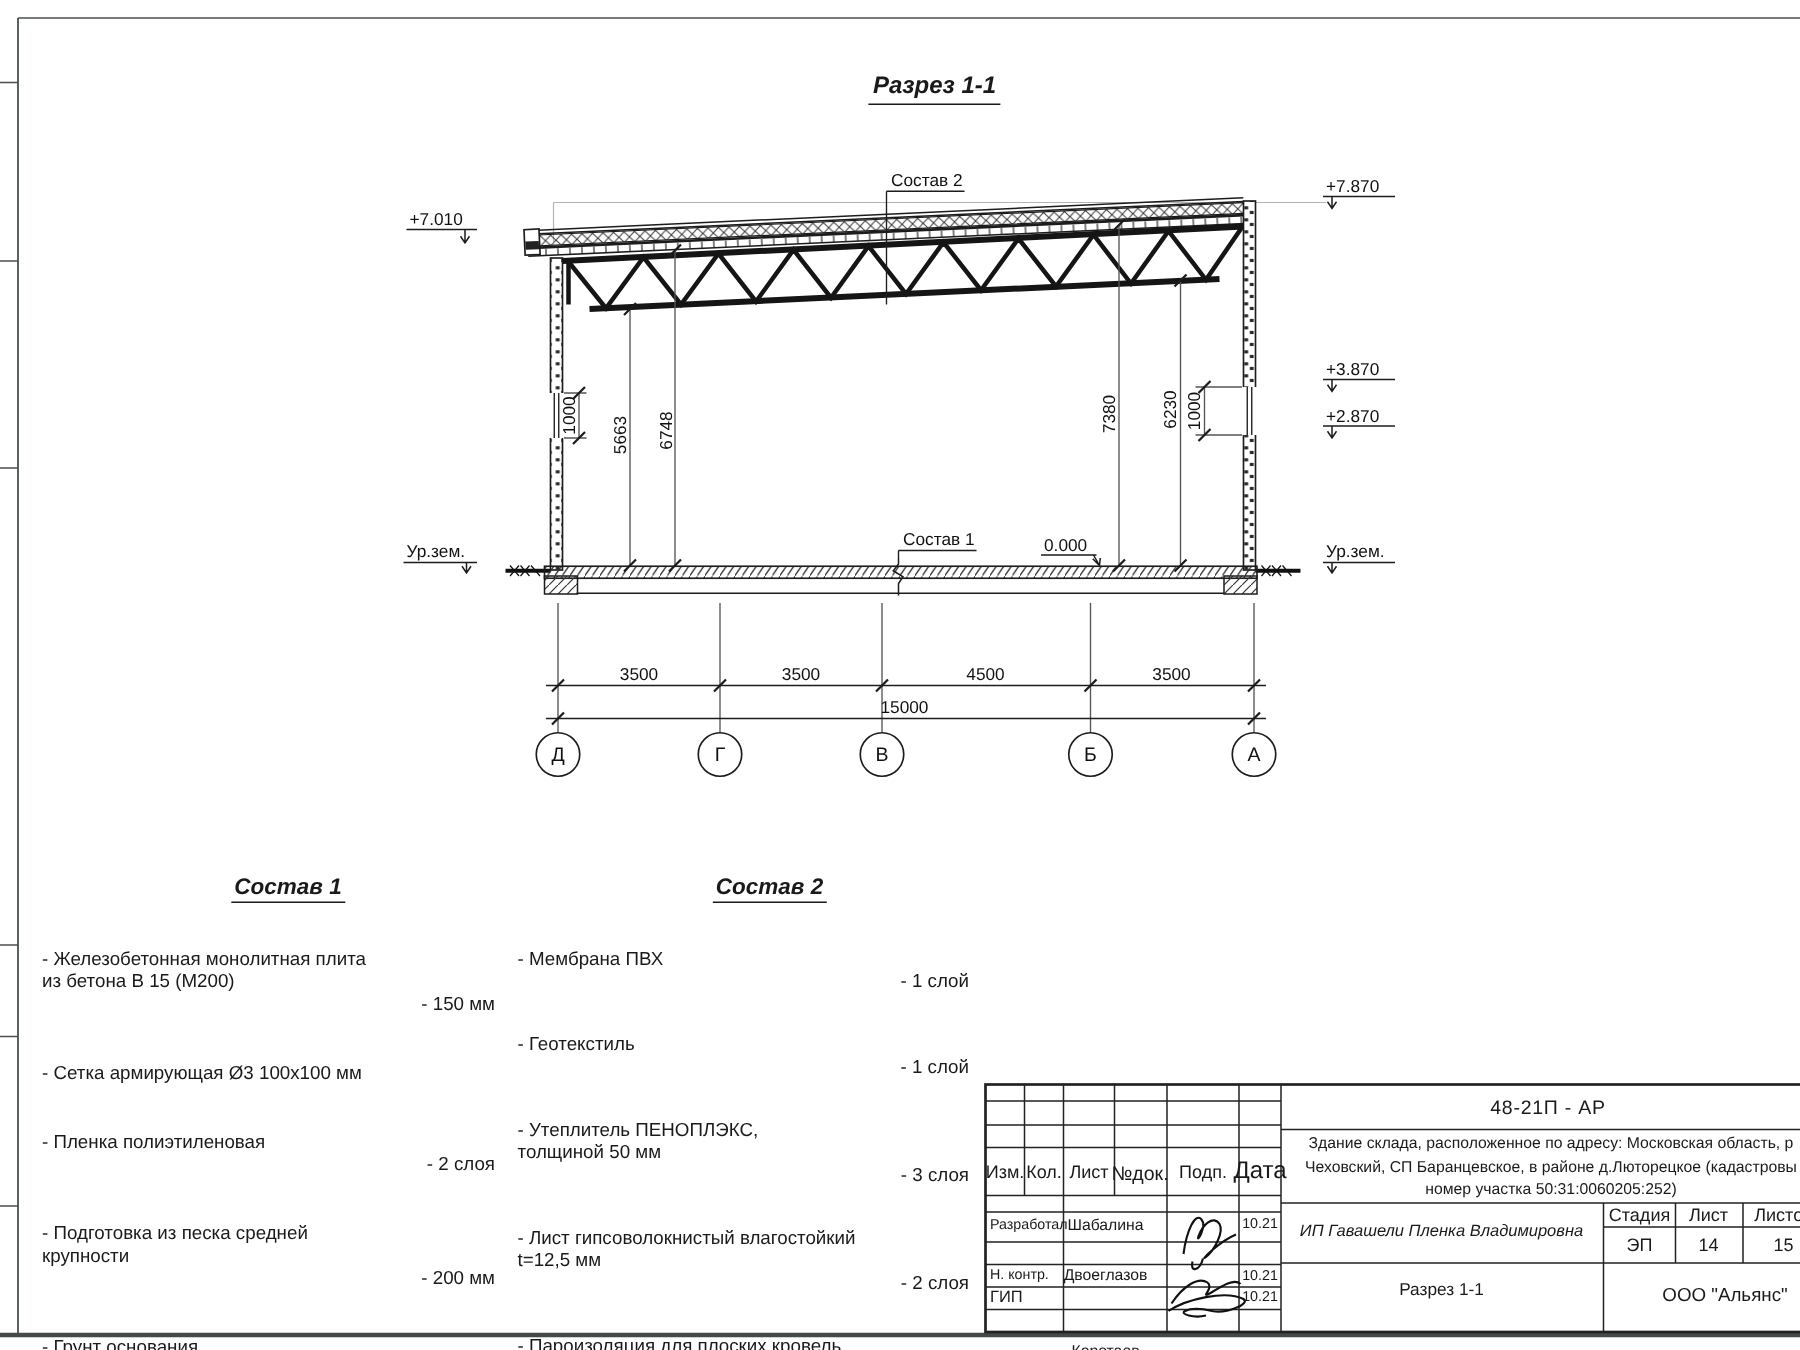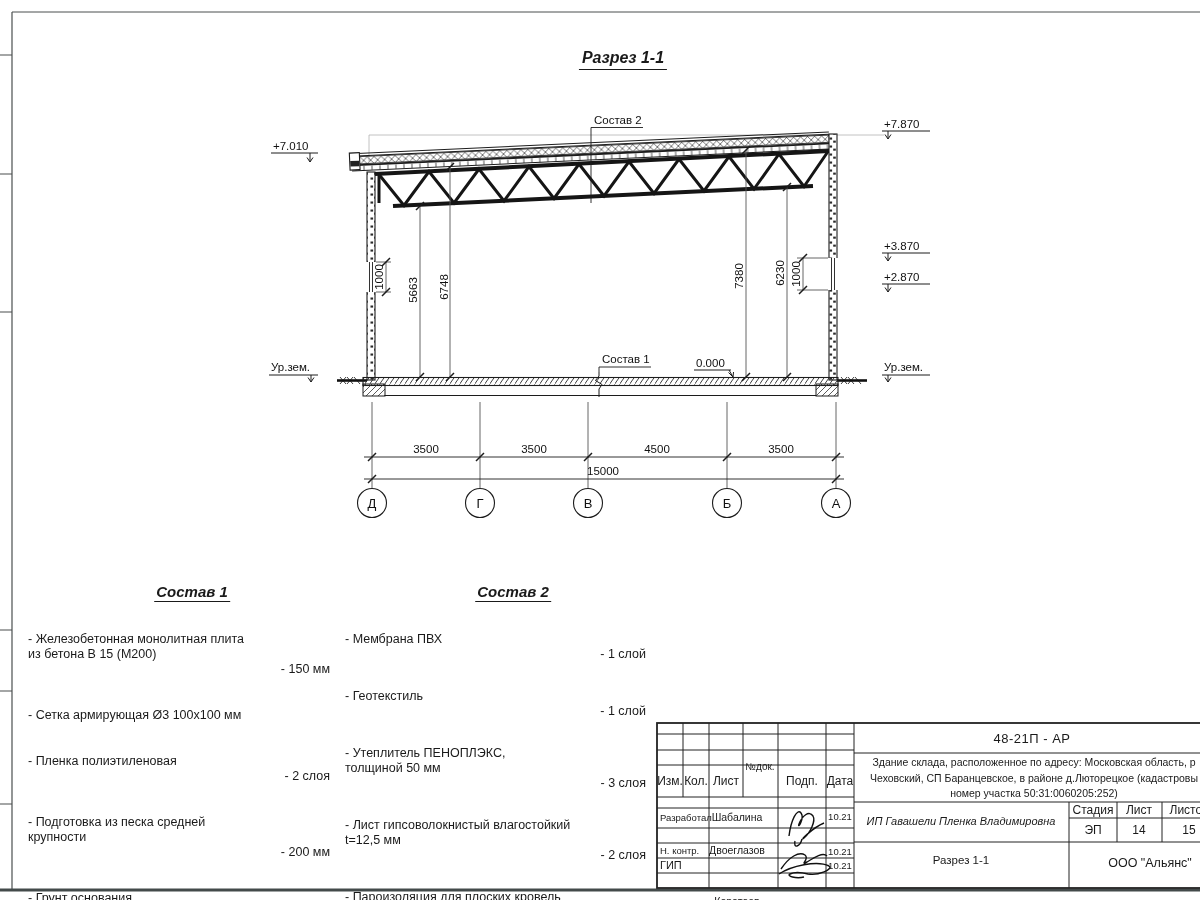--- a/index.html
+++ b/index.html
@@ -254,23 +254,23 @@
     <span>- Пароизоляция для плоских кровель</span>
     
   </div>
 
 </div>
 
 <div>
   <div class="abs tb tb-c" style="left:670px;top:781px;font-size:12px;">Изм.</div>
   <div class="abs tb tb-c" style="left:696px;top:781px;font-size:12px;">Кол.</div>
   <div class="abs tb tb-c" style="left:726px;top:781px;font-size:12px;">Лист</div>
-  <div class="abs tb tb-c" style="left:760px;top:766px;font-size:10px;">№док.</div>
+  <div class="abs tb tb-c" style="left:760px;top:782px;font-size:13px;">№док.</div>
   <div class="abs tb tb-c" style="left:802px;top:781px;font-size:12px;">Подп.</div>
-  <div class="abs tb tb-c" style="left:840px;top:781px;font-size:12px;">Дата</div>
+  <div class="abs tb tb-c" style="left:840px;top:781px;font-size:16px;">Дата</div>
 
   <div class="abs tb tb-l" style="left:660px;top:817px;font-size:9.5px;">Разработал</div>
   <div class="abs tb tb-c" style="left:737px;top:817px;font-size:10.5px;">Шабалина</div>
   <div class="abs tb tb-c" style="left:840px;top:816px;font-size:9.5px;">10.21</div>
 
   <div class="abs tb tb-l" style="left:660px;top:850px;font-size:9.5px;">Н. контр.</div>
   <div class="abs tb tb-c" style="left:737px;top:850px;font-size:10.5px;">Двоеглазов</div>
   <div class="abs tb tb-c" style="left:840px;top:851px;font-size:9.5px;">10.21</div>
 
   <div class="abs tb tb-l" style="left:660px;top:865px;font-size:11px;">ГИП</div>

